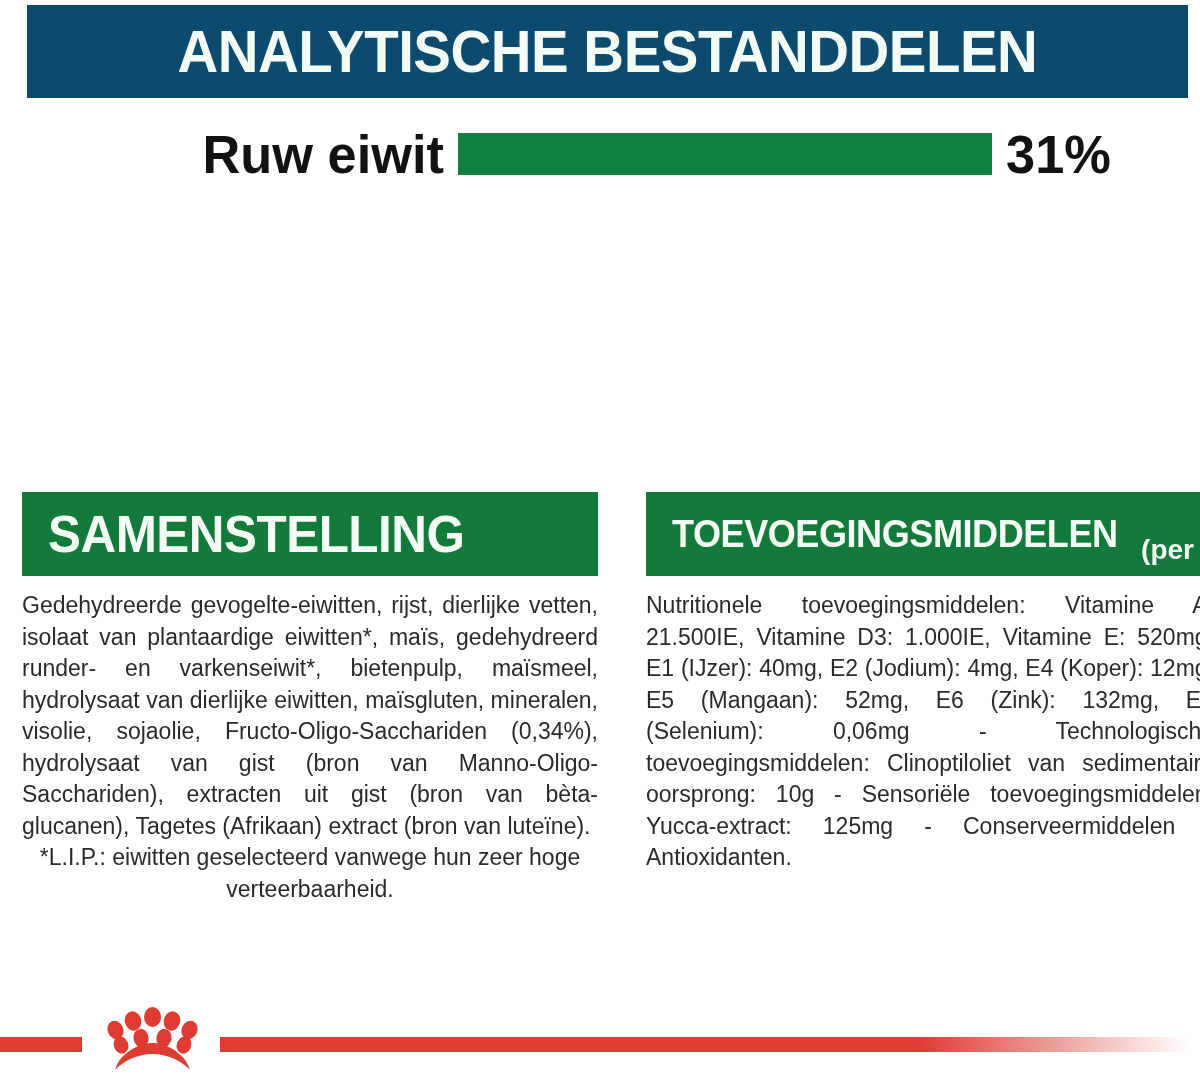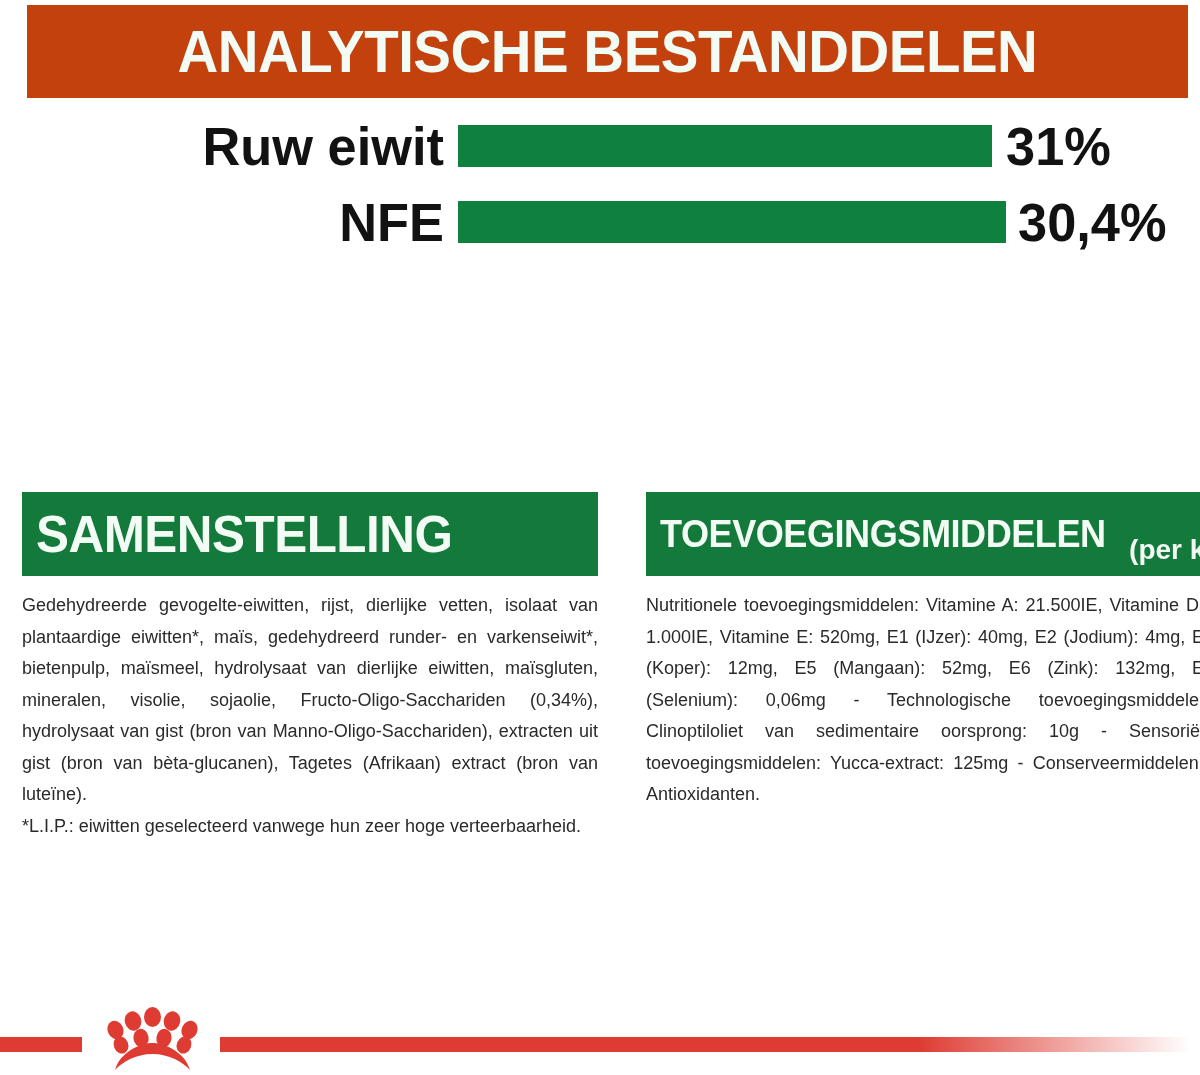--- a/index.html
+++ b/index.html
@@ -16,41 +16,41 @@
     -webkit-font-smoothing: antialiased;
   }
 
   
   .top-banner {
     position: absolute;
     left: 27px;
     top: 5px;
     width: 1161px;
     height: 93px;
-    background: #c2410c;
+    background: #0c4a6e;
     display: flex;
     align-items: center;
     justify-content: center;
   }
   .top-banner-title {
     color: #f2fbf4;
     font-family: "Liberation Sans Narrow", "Liberation Sans", sans-serif;
     font-weight: bold;
     font-size: 60px;
     letter-spacing: -0.5px;
     line-height: 1;
     transform: scaleX(0.94);
     white-space: nowrap;
   }
 
   
   .chart {
     position: absolute;
     left: 0;
-    top: 108px;
+    top: 116px;
     width: 1200px;
     height: 340px;
   }
   .chart-row {
     position: relative;
     height: 76px;
     display: flex;
     align-items: center;
   }
   .chart-label {
@@ -96,21 +96,21 @@
     top: 0;
   }
   .panel-left  { left: 22px;  width: 576px; }
   .panel-right { left: 620px; width: 568px; margin-left: 26px; }
 
   .panel-head {
     background: #137a3c;
     height: 84px;
     display: flex;
     align-items: center;
-    padding: 0 14px;
+    padding: 0 26px;
     box-sizing: border-box;
   }
   .panel-head-title {
     color: #f2fbf4;
     font-family: "Liberation Sans Narrow", "Liberation Sans", sans-serif;
     font-weight: bold;
     font-size: 52px;
     line-height: 1;
     letter-spacing: -0.5px;
     white-space: nowrap;
@@ -129,27 +129,27 @@
     white-space: nowrap;
     margin-left: auto;
     align-self: flex-end;
     padding-bottom: 12px;
   }
 
   .panel-body {
     margin-top: 14px;
     color: #2a2a2a;
     font-family: "Liberation Sans", sans-serif;
-    font-size: 18px;
+    font-size: 23px;
     line-height: 31.5px;
     text-align: justify;
     text-justify: inter-word;
   }
   .panel-body p { margin: 0; }
-  .panel-body p.no-justify { text-align: left; }
+  .panel-body p.no-justify { text-align: center; }
 
   
   .footer {
     position: absolute;
     left: 0;
     top: 1000px;
     width: 1200px;
     height: 75px;
   }
   .footer-rule-left {
@@ -186,25 +186,20 @@
 <div class="chart">
 
   <div class="chart-row">
     <div class="chart-label">Ruw eiwit</div>
     <div class="chart-bar" style="width:534px;"></div>
     <div class="chart-value" style="left:1006px;">31%</div>
   </div>
 
 
 
-  <div class="chart-row">
-    <div class="chart-label">NFE</div>
-    <div class="chart-bar" style="width:548px;"></div>
-    <div class="chart-value" style="left:1018px;">30,4%</div>
-  </div>
 
 </div>
 
 <div class="panels">
 
   <div class="panel panel-left">
     <div class="panel-head">
       <div class="panel-head-title">SAMENSTELLING</div>
     </div>
     <div class="panel-body">

